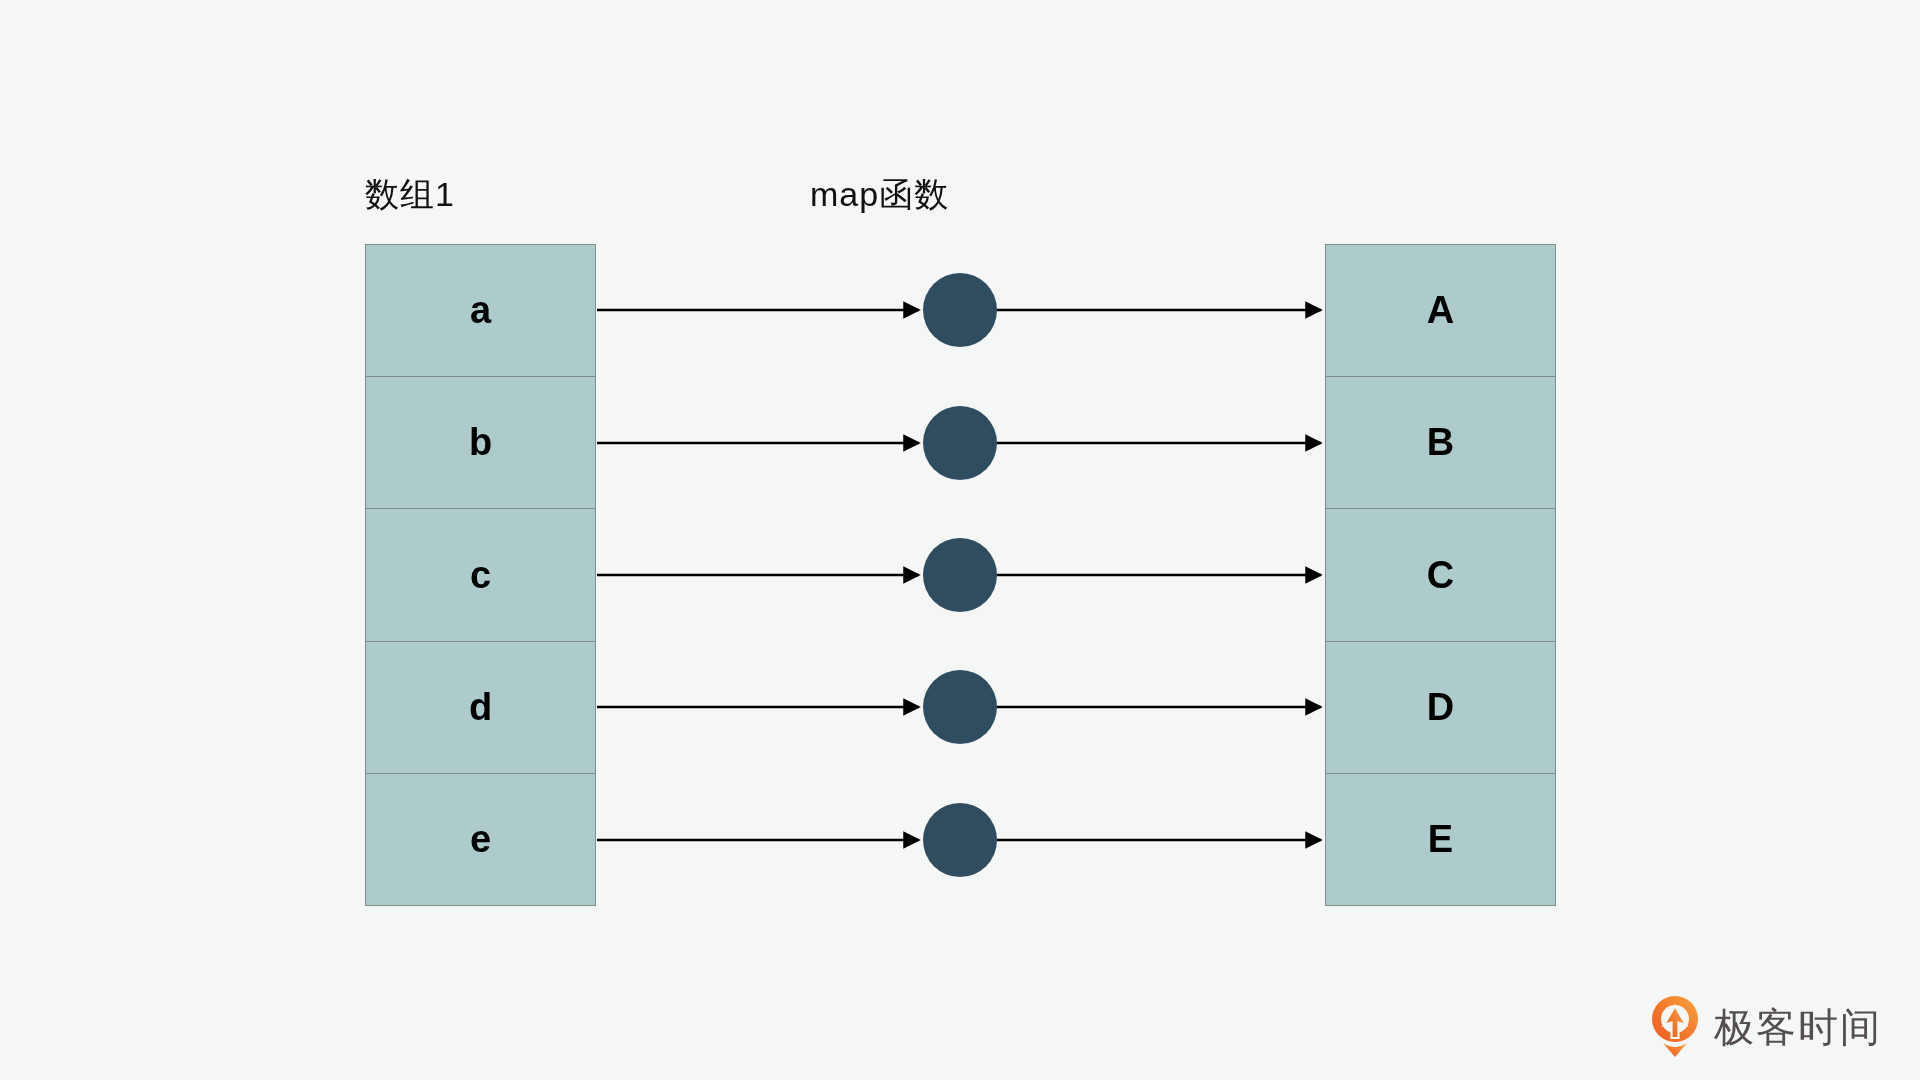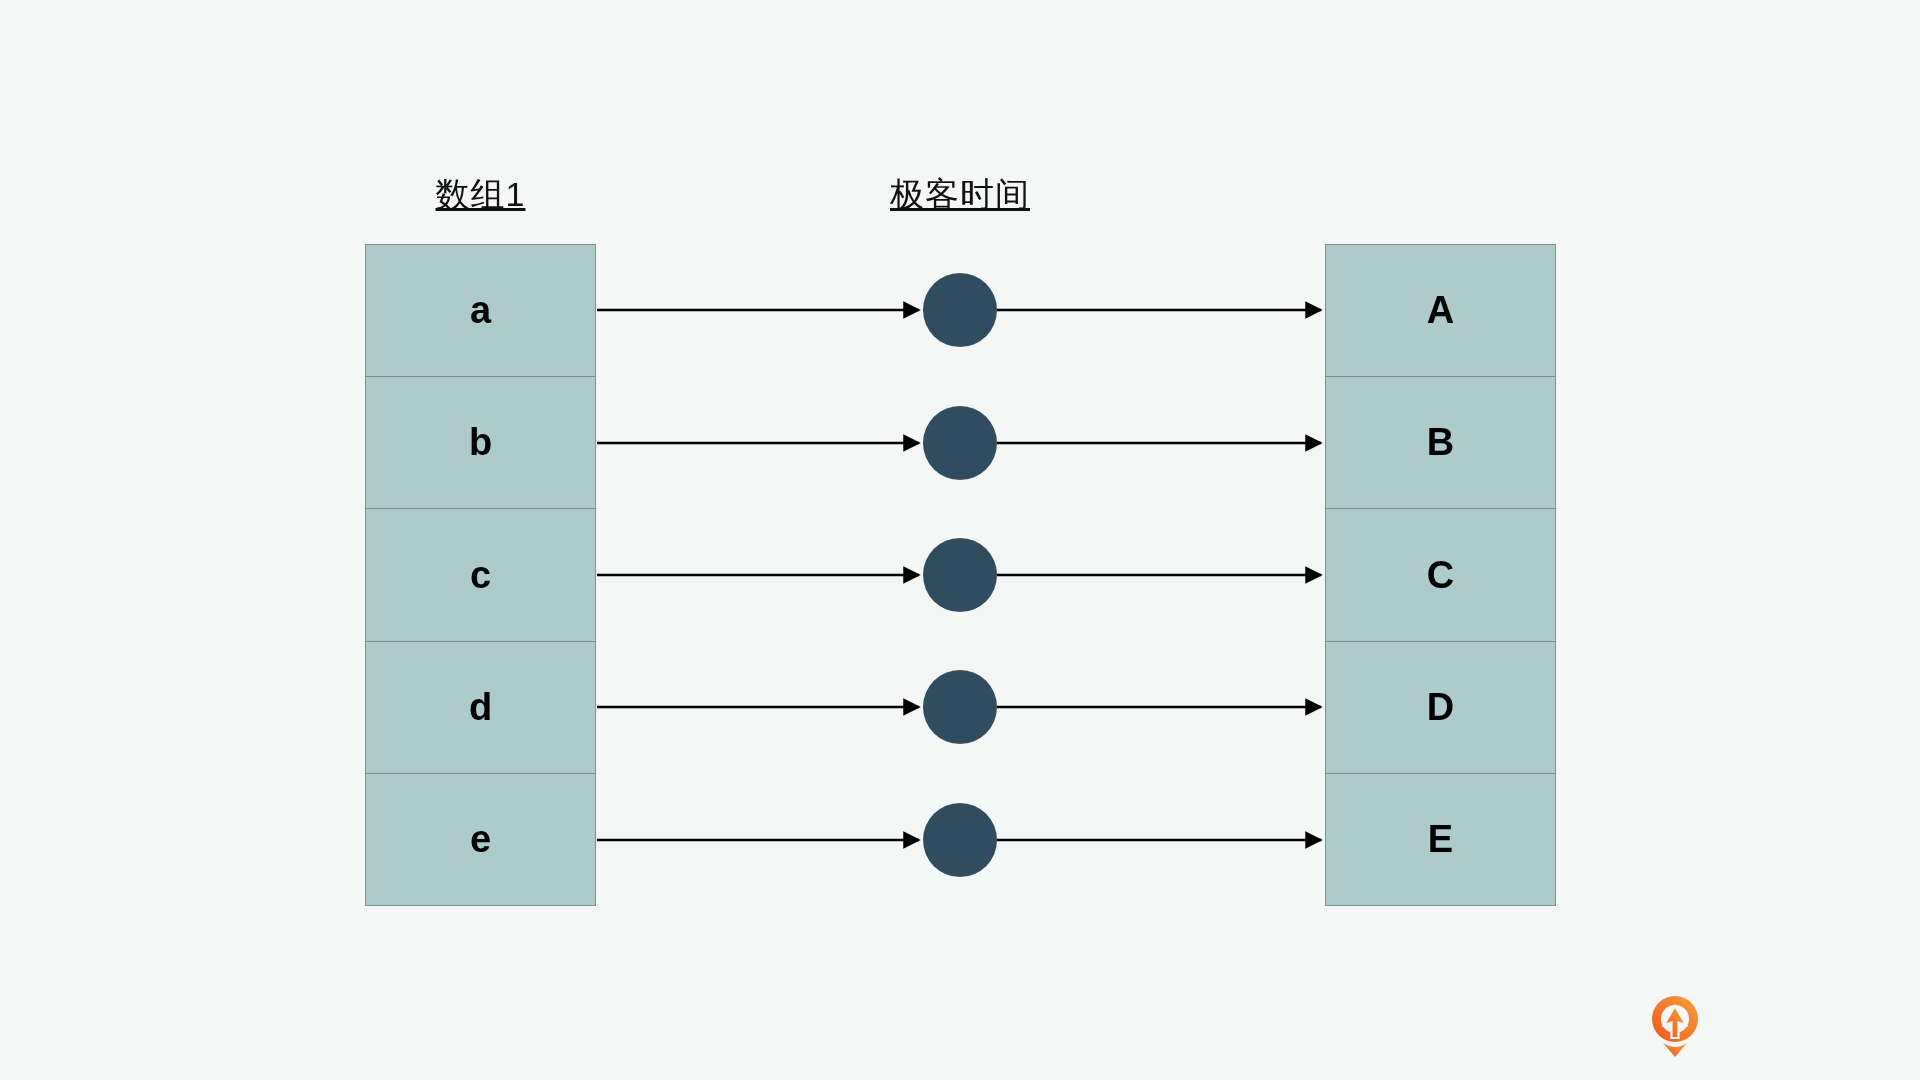--- a/index.html
+++ b/index.html
@@ -11,25 +11,23 @@
     position: relative;
   }
   .stage { position: absolute; inset: 0; width: 1920px; height: 1080px; }
 
   
   .col-title {
     position: absolute;
     top: 172px;
     height: 44px;
     line-height: 44px;
-    text-align: center;
     font-size: 34px;
     color: #111111;
     letter-spacing: 1px;
-    text-decoration: underline;
   }
   .title-left   { left: 365px;  width: 231px; }
   .title-middle { left: 810px;  width: 300px; }
   .title-right  { left: 1325px; width: 230px; }
 
   
   .array-col {
     position: absolute;
     top: 244px;
     width: 231px;
@@ -80,21 +78,21 @@
     letter-spacing: 2px;
     line-height: 66px;
   }
 </style>
 </head>
 <body>
 
 <div class="stage">
 
   <div class="col-title title-left">数组1</div>
-  <div class="col-title title-middle">极客时间</div>
+  <div class="col-title title-middle">map函数</div>
 
   <div class="array-col col-1">
     <div class="array-cell">
       <span class="cell-label">a</span>
     </div>
     <div class="array-cell">
       <span class="cell-label">b</span>
     </div>
     <div class="array-cell">
       <span class="cell-label">c</span>
@@ -172,15 +170,16 @@
         </linearGradient>
       </defs>
 
       <circle cx="25" cy="25" r="23" fill="url(#gtGrad)"></circle>
       <circle cx="25" cy="25" r="14" fill="#f5f6f6"></circle>
 
       <path d="M25 12 L36 31 L28.5 28.5 L28.5 44 L21.5 44 L21.5 28.5 L14 31 Z" fill="url(#gtGrad)" stroke="#f5f6f6" stroke-width="2.2"></path>
 
       <path d="M13 49 Q25 57 37 49 L25 63 Z" fill="url(#gtGrad)"></path>
     </svg>
+    <span class="brand-text">极客时间</span>
   </div>
 
 </div>
 
 </body></html>

